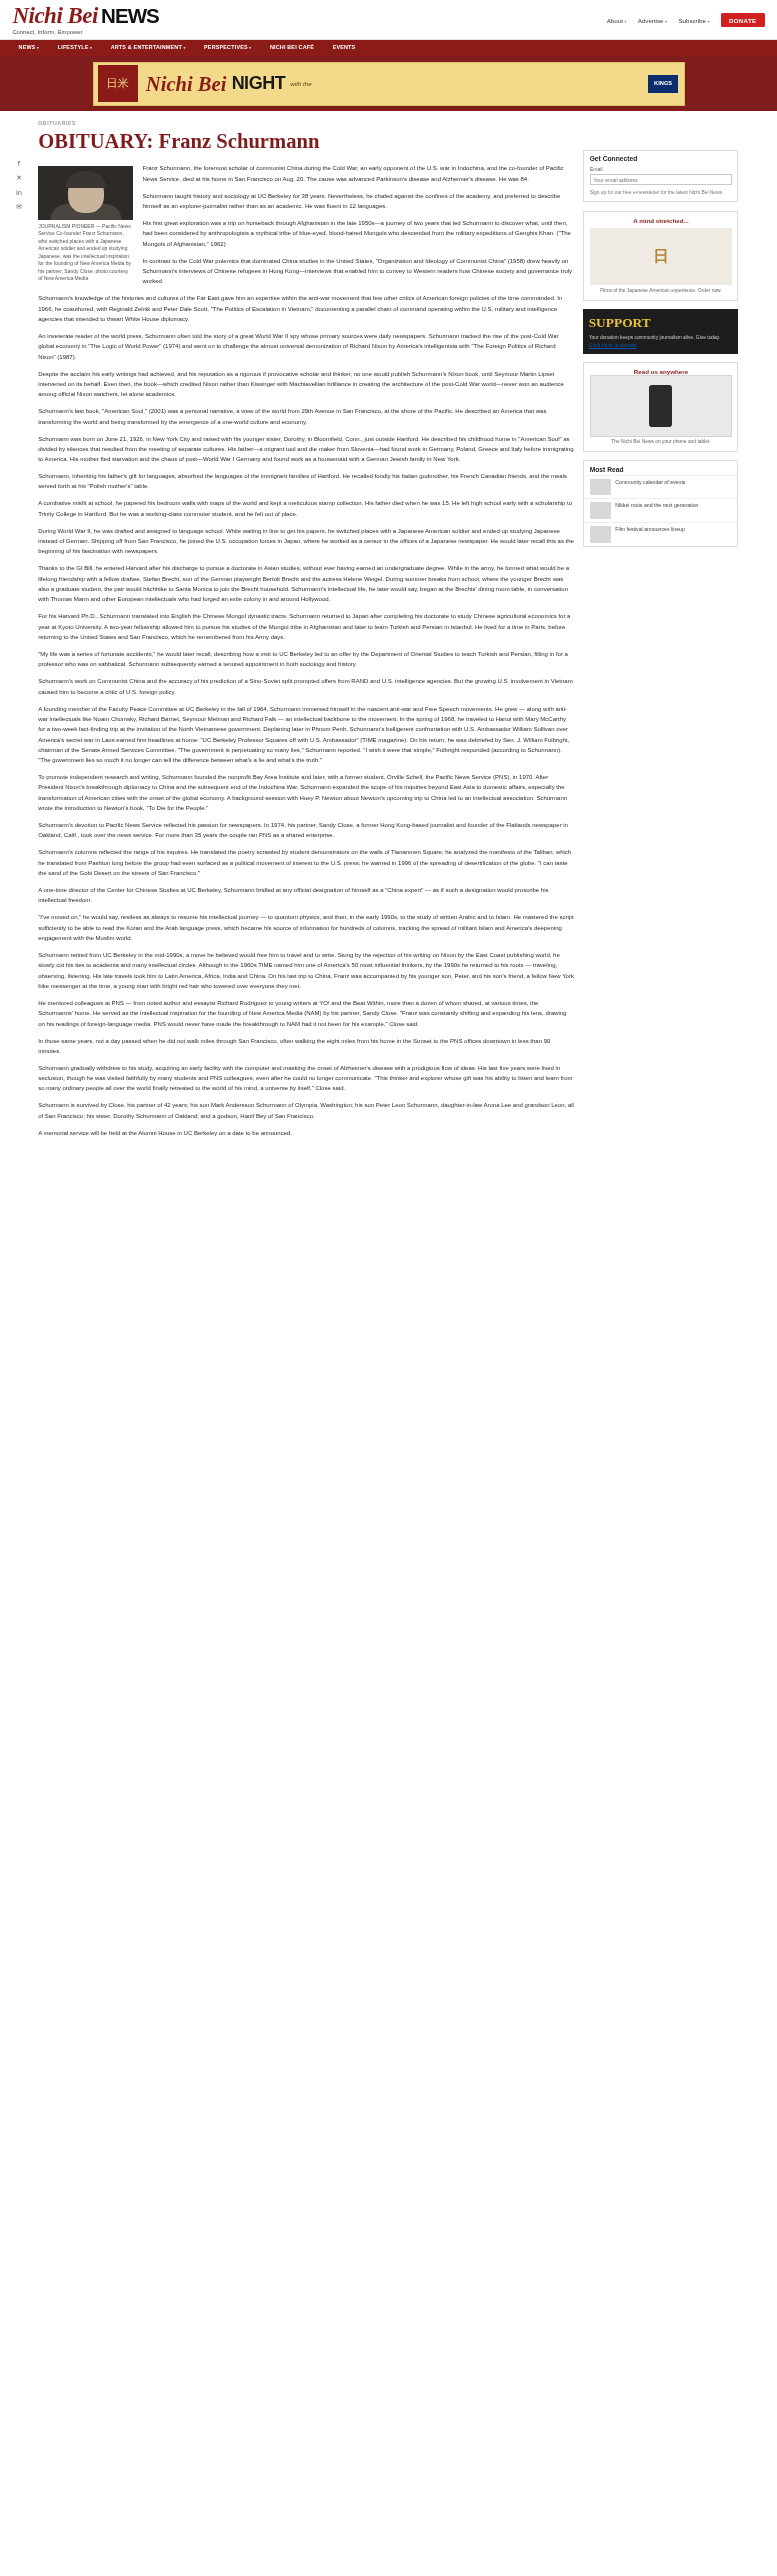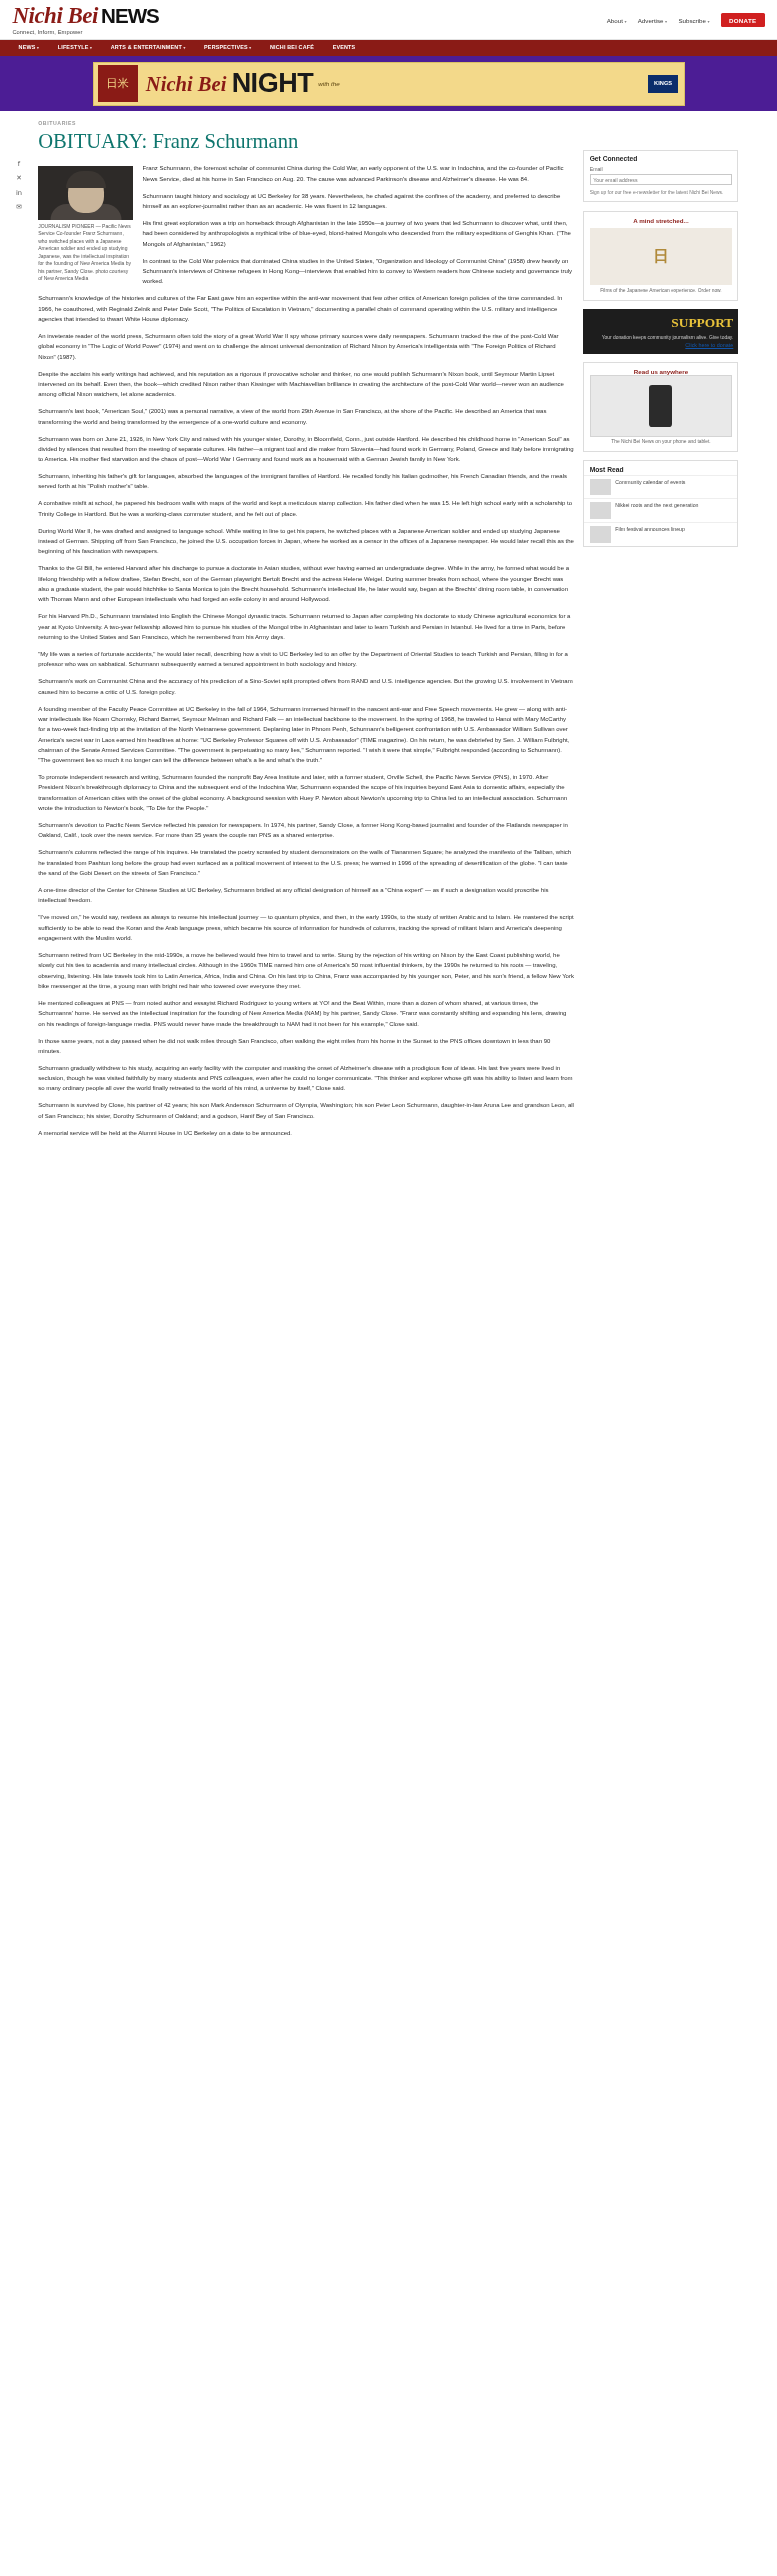--- a/index.html
+++ b/index.html
@@ -45,38 +45,38 @@
     background:#8a1b16; display:flex; align-items:center;
     padding:0 9.3px; height:15.5px;
   }
   .nav-item {
     color:#fff; font-size:5.4px; font-weight:bold; letter-spacing:0.2px;
     padding:0 9.3px; line-height:15.5px; white-space:nowrap;
   }
   .nav-item .caret { font-size:3.6px; opacity:.8; margin-left:1.5px; }
 
   
-  .banner-wrap { padding:6.2px 0 5.2px 0; display:flex; justify-content:center; background:#4c1d95;}
+  .banner-wrap { padding:6.2px 0 5.2px 0; display:flex; justify-content:center; background:#7f1d1d;}
   .banner {
     width:592px; height:44px; background:#f3d98a;
     border:0.5px solid #d9c066; display:flex; align-items:center;
     position:relative; overflow:hidden;
   }
   .banner-left {
     width:40px; height:37px; margin-left:4.1px; background:#8a1b16; color:#f3d98a;
     display:flex; align-items:center; justify-content:center; font-size:11.3px;
     font-family:"DejaVu Sans", sans-serif;
   }
   .banner-title {
     font-family:"Liberation Serif", serif; font-style:italic; font-weight:bold;
     font-size:20.6px; color:#8a1b16; margin-left:8.2px; line-height:1;
   }
   .banner-night {
     font-family:"Liberation Sans", sans-serif; font-style:normal; font-weight:bold;
-    font-size:27px; color:#1a1a1a; margin-left:5.2px; letter-spacing:-0.5px;
+    font-size:18px; color:#1a1a1a; margin-left:5.2px; letter-spacing:-0.5px;
   }
   .banner-sub { font-size:6.2px; color:#5a4310; margin-left:5.2px; font-style:italic;}
   .banner-right {
     margin-left:auto; margin-right:5.2px; background:#0b2d6b; color:#fff;
     font-size:5.7px; font-weight:bold; padding:5.2px 6.2px; text-align:center; line-height:1.2;
   }
 
   
   .content {
     display:flex; padding: 3.1px 13.4px 20.6px 13.4px; gap:9.3px;
@@ -89,21 +89,21 @@
   }
   .article { flex:1 1 auto; max-width:536px; }
   .sidebar { width:155px; flex:0 0 155px; padding-top:36px; }
 
   .kicker {
     font-size:5.2px; letter-spacing:0.6px; color:#9a9a9a; font-weight:bold;
     text-transform:uppercase; margin:6.2px 0 4.1px 0;
   }
   h1.title {
     font-family:"Liberation Serif", serif;
-    font-size:20.6px; line-height:1.15; margin:0 0 9.3px 0; color:#0f766e; font-weight:normal;
+    font-size:20.6px; line-height:1.15; margin:0 0 9.3px 0; color:#7f1d1d; font-weight:bold;
   }
 
   .body-flow { font-size:6px; line-height:1.72; color:#2b2b2b; }
   .body-flow p { margin:0 0 6.7px 0; text-align:left; }
 
   .figure {
     float:left; width:95px; margin:2.1px 9.3px 5.2px 0;
   }
   .figure .photo {
     width:95px; height:54px; background:#2d2a28; position:relative; overflow:hidden;
@@ -141,21 +141,21 @@
     border:0.5px solid #dcdcdc; margin-bottom:8.2px; padding:5.2px; text-align:center;
   }
   .sb-ad-title { font-size:6.2px; font-weight:bold; color:#8a1b16; }
   .sb-ad-sub { font-size:4.9px; color:#666; margin-top:2.1px; line-height:1.4; }
   .sb-ad-img {
     width:100%; height:57px; background:#efeae2; margin:4.1px 0 3.1px 0;
     display:flex; align-items:center; justify-content:center;
     color:#b08a3a; font-size:15.5px; font-family:"Liberation Serif", serif; font-weight:bold;
   }
   .sb-dark {
-    background:#1d1d1d; color:#eee; padding:6.2px 5.2px; margin-bottom:8.2px; text-align:right;
+    background:#1d1d1d; color:#eee; padding:6.2px 5.2px; margin-bottom:8.2px; text-align:left;
   }
   .sb-dark .big { font-size:13.4px; font-weight:bold; color:#e8c23a; font-family:"Liberation Serif",serif;}
   .sb-dark .sm { font-size:4.9px; margin-top:3.1px; line-height:1.45; color:#ccc;}
   .sb-link { font-size:5.4px; color:#1155aa; text-decoration:underline; }
   .sb-device {
     width:100%; height:62px; background:#e9e9e9; border:0.5px solid #d4d4d4;
     display:flex; align-items:center; justify-content:center;
   }
   .sb-device .phone {
     width:23px; height:42px; background:#2b2b2b; border-radius:3.1px;

